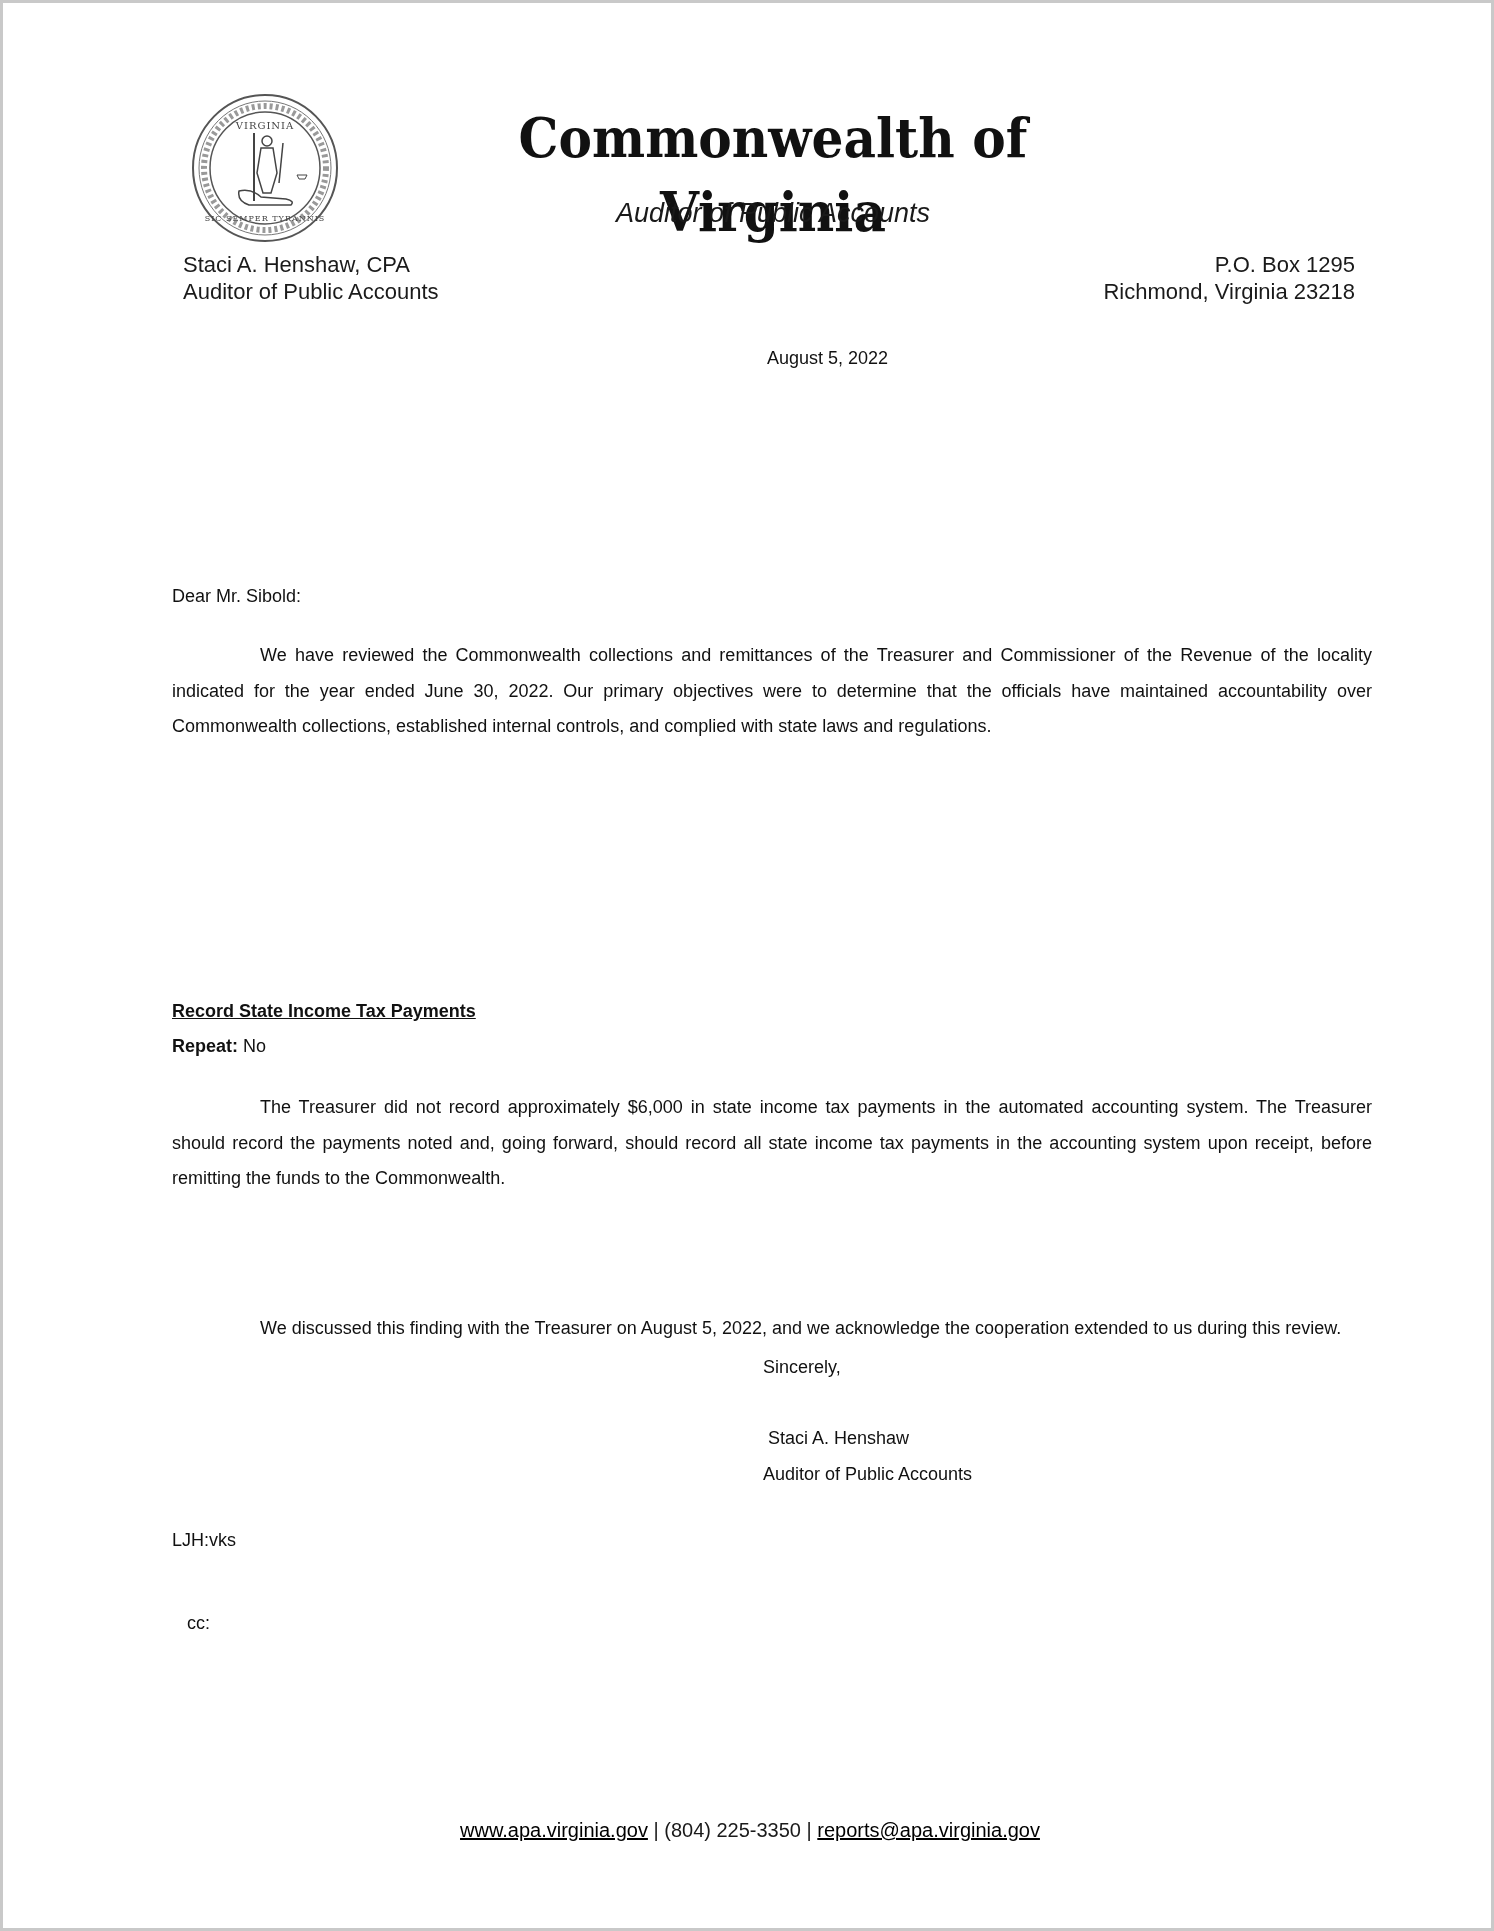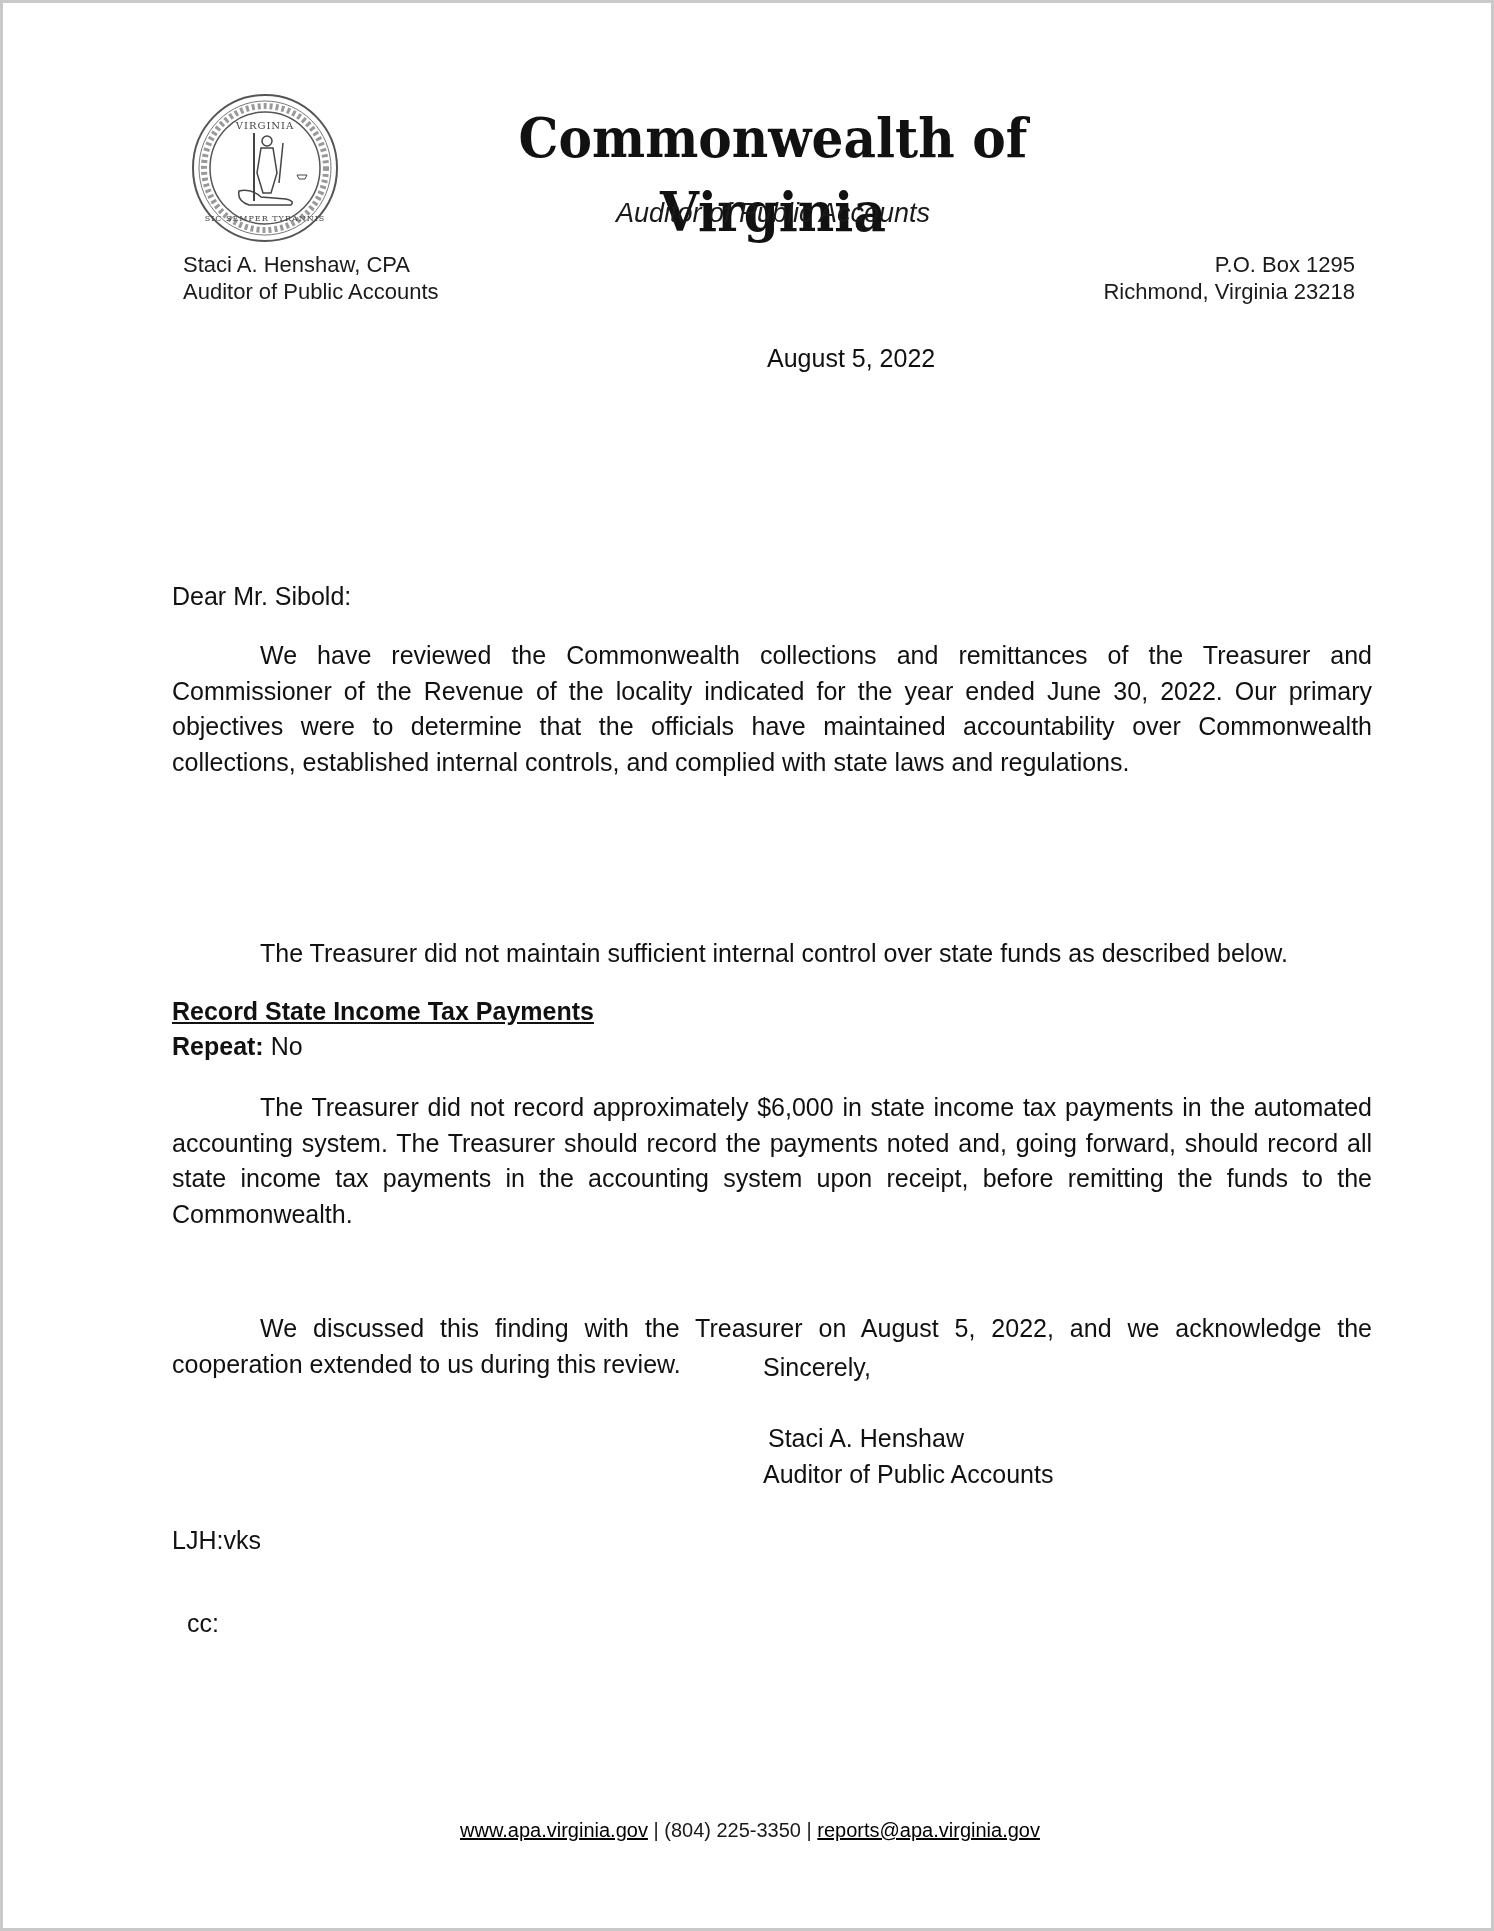--- a/index.html
+++ b/index.html
@@ -17,21 +17,21 @@
       font-size: 54px; line-height: 74px; letter-spacing: 0px; color: #111;
       transform: scaleX(0.93); transform-origin: center;
     }
     .subtitle {
       left: 440px; top: 192px; width: 660px; text-align: center;
       font-style: italic; font-size: 27px; line-height: 36px; color: #1a1a1a;
     }
     .hdr-small { font-size: 22px; line-height: 27px; color: #1a1a1a; }
     .hdr-left { left: 180px; top: 248px; }
     .hdr-right { right: 136px; top: 248px; text-align: right; }
-    .body-text { font-size: 25px; line-height: 35.7px; }
+    .body-text { font-size: 18px; line-height: 35.7px; }
     .date { left: 764px; top: 338px; }
     .addr { left: 169px; top: 422px; }
     .salutation { left: 169px; top: 576px; }
     .para {
       left: 169px; width: 1200px; text-align: justify; text-indent: 88px;
     }
     .p1 { top: 635px; }
     .p2 { top: 801px; }
     .p3 { top: 933px; }
     .heading { left: 169px; top: 991px; font-weight: bold; text-decoration: underline; }
@@ -88,21 +88,20 @@
     <span class="line">P.O. Box 1295</span>
     <span class="line">Richmond, Virginia 23218</span>
   </div>
 
   <div class="abs date body-text">August 5, 2022</div>
 
 
   <div class="abs salutation body-text">Dear Mr. Sibold:</div>
 
   <div class="abs para p1 body-text">We have reviewed the Commonwealth collections and remittances of the Treasurer and Commissioner of the Revenue of the locality indicated for the year ended June 30, 2022.  Our primary objectives were to determine that the officials have maintained accountability over Commonwealth collections, established internal controls, and complied with state laws and regulations.</div>
-  <div class="abs para p3 body-text">The Treasurer did not maintain sufficient internal control over state funds as described below.</div>
 
   <div class="abs heading body-text">Record State Income Tax Payments</div>
   <div class="abs repeat body-text">
     <b>Repeat:</b>
     <span>No</span>
   </div>
 
   <div class="abs para p4 body-text">The Treasurer did not record approximately $6,000 in state income tax payments in the automated accounting system.  The Treasurer should record the payments noted and, going forward, should record all state income tax payments in the accounting system upon receipt, before remitting the funds to the Commonwealth.</div>
   <div class="abs para p5 body-text">We discussed this finding with the Treasurer on August 5, 2022, and we acknowledge the cooperation extended to us during this review.</div>
 

